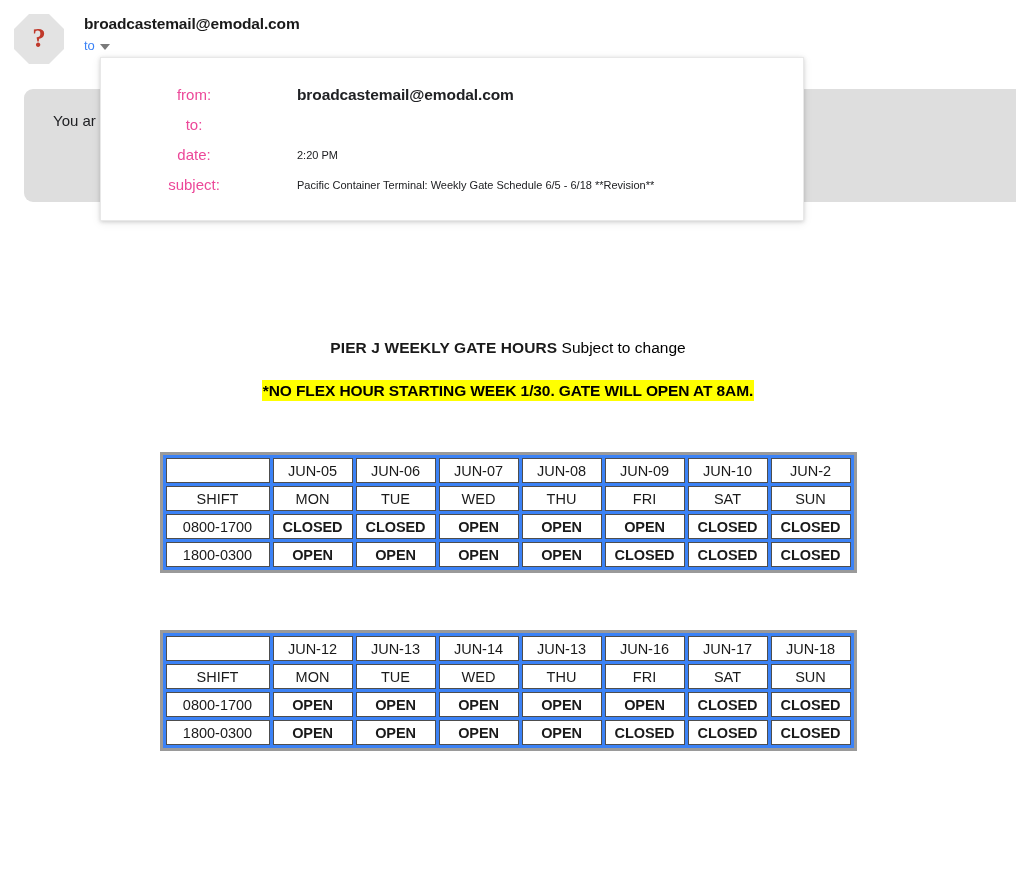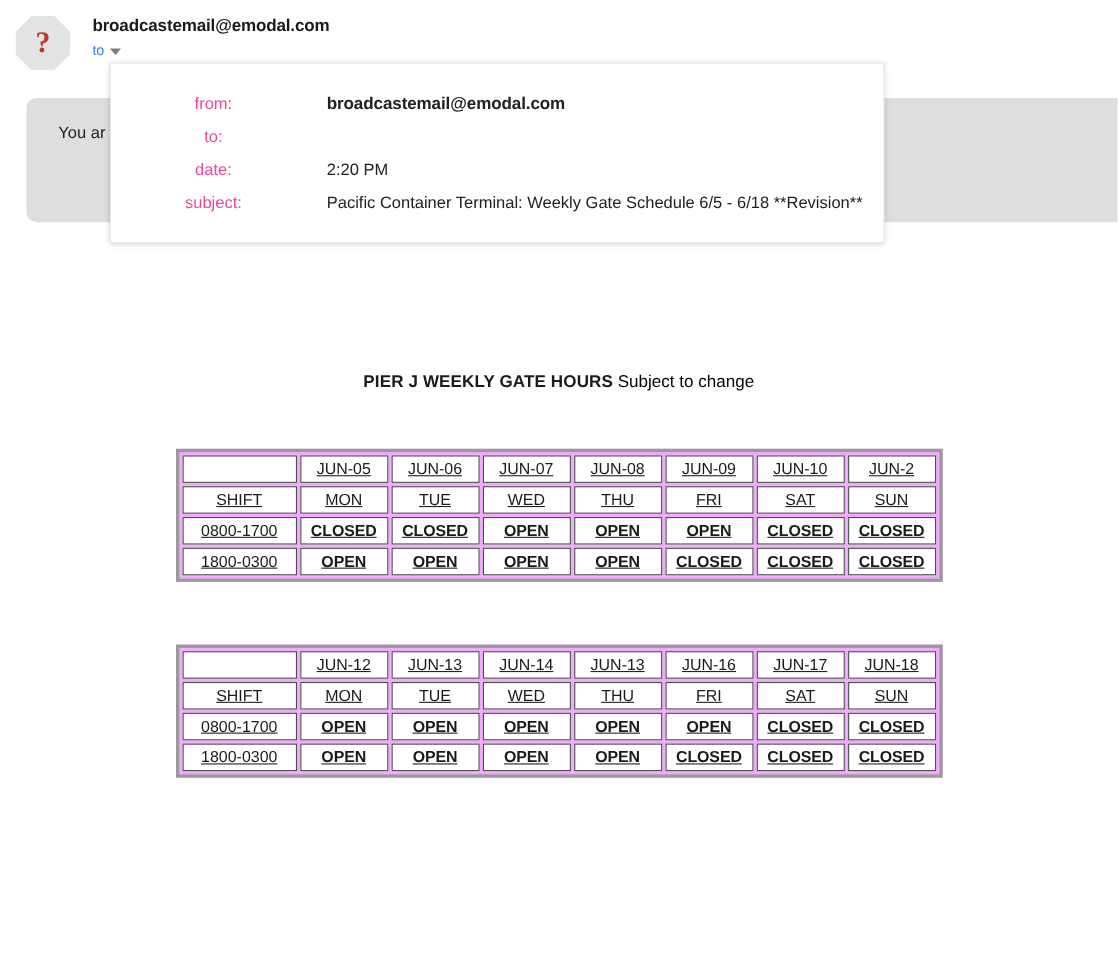--- a/index.html
+++ b/index.html
@@ -121,21 +121,21 @@
     text-align: center;
     padding-right: 10px !important;
     color: #ec4899;
     font-size: 15px;
     line-height: 30px;
     white-space: nowrap;
   }
   .det-val {
     padding-left: 0 !important;
     color: #202124;
-    font-size: 15px;
+    font-size: 11px;
     line-height: 30px;
     white-space: nowrap;
   }
   .det-val.bold { font-weight: bold; font-size: 15.5px; letter-spacing: -0.1px; }
 
   
   .mail-body {
     position: absolute;
     left: 0; top: 230px;
     width: 1016px;
@@ -170,23 +170,22 @@
     display: flex;
     justify-content: center;
   }
   .sched-wrap.first { margin-top: 50px; }
   .sched-wrap.second { margin-top: 57px; }
 
   table.sched {
     border-collapse: separate;
     border-spacing: 3px;
     border: 3px solid #9a9a9a;
-    background: #f0abfc;
+    background: #3b82f6;
     table-layout: fixed;
-    text-decoration: underline;
   }
   table.sched td {
     border: 1px solid #4d4d4d;
     background: #ffffff;
     height: 25px;
     text-align: center;
     vertical-align: middle;
     font-size: 14.5px;
     color: #1a1a1a;
     padding: 0 2px;
@@ -272,20 +271,23 @@
   </tbody>
     </table>
 </div>
 
 <div class="mail-body">
 
   <div class="title-line">
     <span class="title-strong">PIER J WEEKLY GATE HOURS</span><span class="title-soft"> Subject to change</span>
   </div>
 
+  <div class="highlight-line">
+    <span class="highlight-text">*NO FLEX HOUR STARTING WEEK 1/30.  GATE WILL OPEN AT 8AM.</span>
+  </div>
 
   <div class="sched-wrap first">
     <table class="sched">
       <tbody>
           <tr>
         <td class="col-first blank-head"></td>
         <td class="col-day date-head">JUN-05</td>
         <td class="col-day date-head">JUN-06</td>
         <td class="col-day date-head">JUN-07</td>
         <td class="col-day date-head">JUN-08</td>

